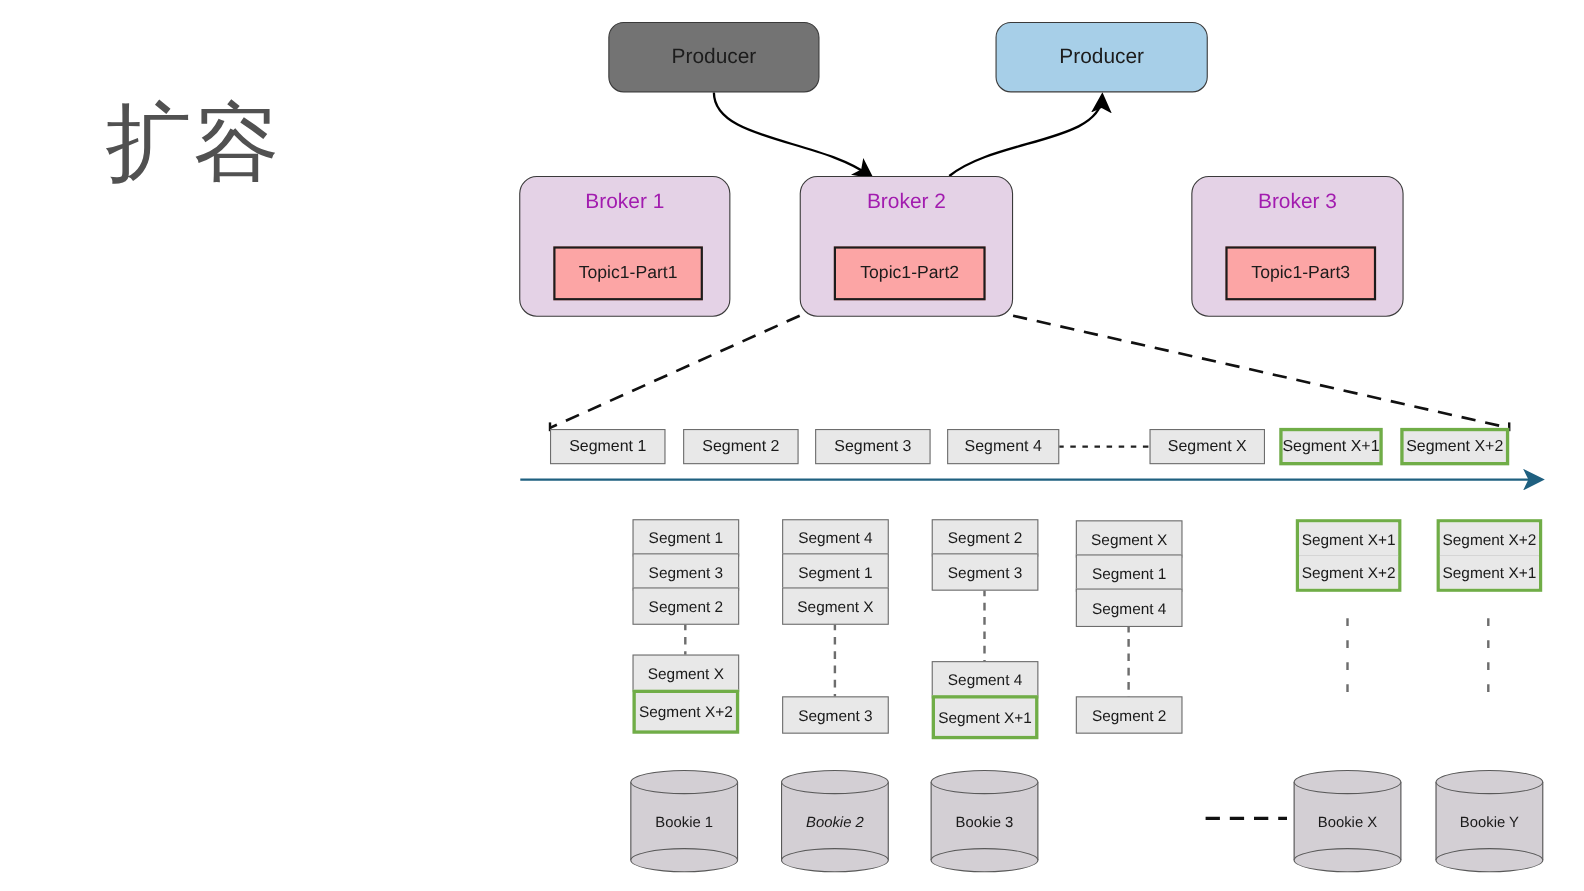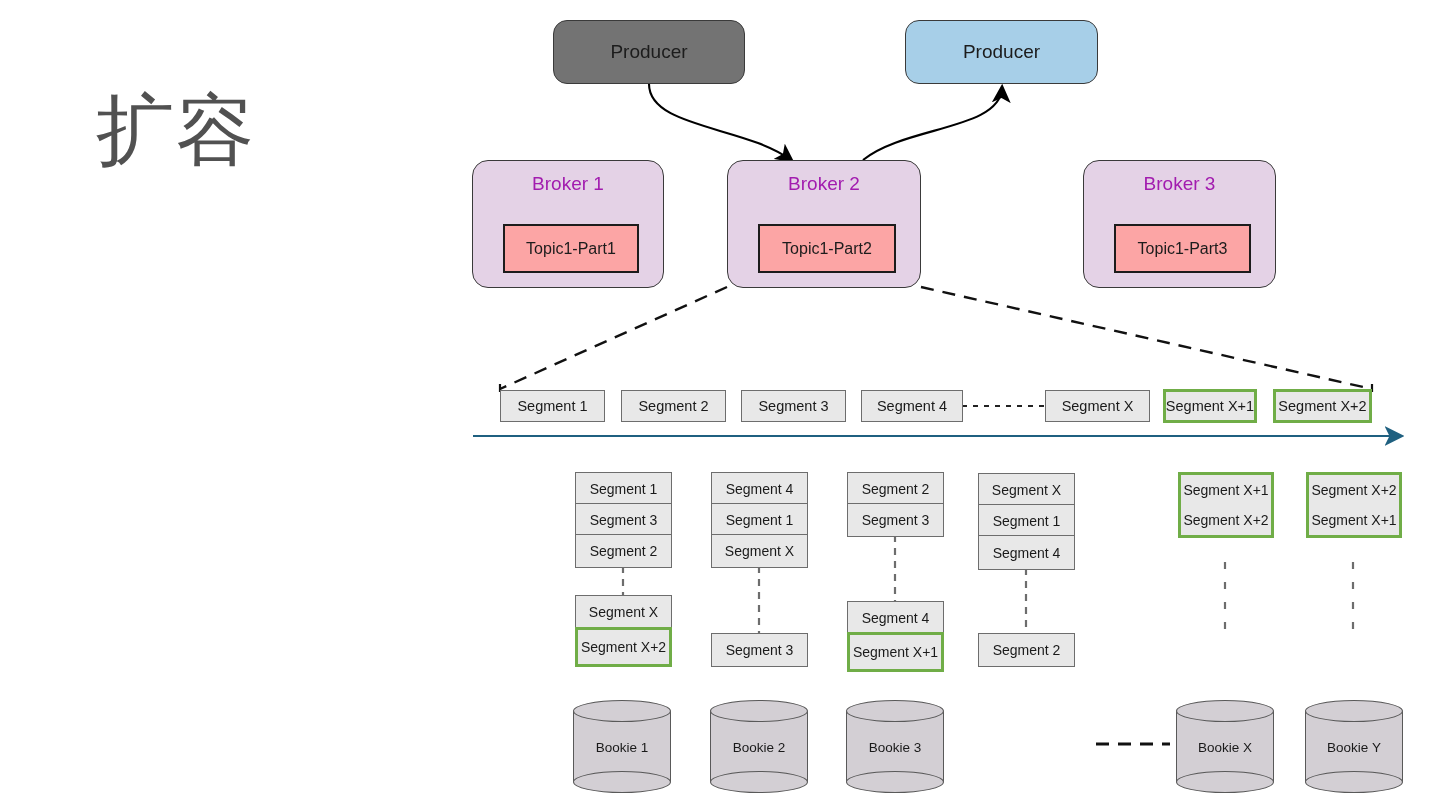--- a/index.html
+++ b/index.html
@@ -267,21 +267,21 @@
     <div class="seg" style="top:30px;height:30px;border:none;">Segment X+1</div>
   </div>
 
   <div class="bookie" style="left:573px;top:700px;width:98px;height:93px;">
     <div class="cyl-body"></div>
     <div class="cyl-bottom"></div>
     <div class="cyl-top"></div>
     <div class="cyl-label">Bookie 1</div>
   </div>
 
-  <div class="bookie" style="left:710px;top:700px;width:98px;height:93px;">
+  <div class="bookie" style="left:710px;top:700px;width:98px;height:93px;font-style:italic;">
     <div class="cyl-body"></div>
     <div class="cyl-bottom"></div>
     <div class="cyl-top"></div>
     <div class="cyl-label">Bookie 2</div>
   </div>
 
   <div class="bookie" style="left:846px;top:700px;width:98px;height:93px;">
     <div class="cyl-body"></div>
     <div class="cyl-bottom"></div>
     <div class="cyl-top"></div>

